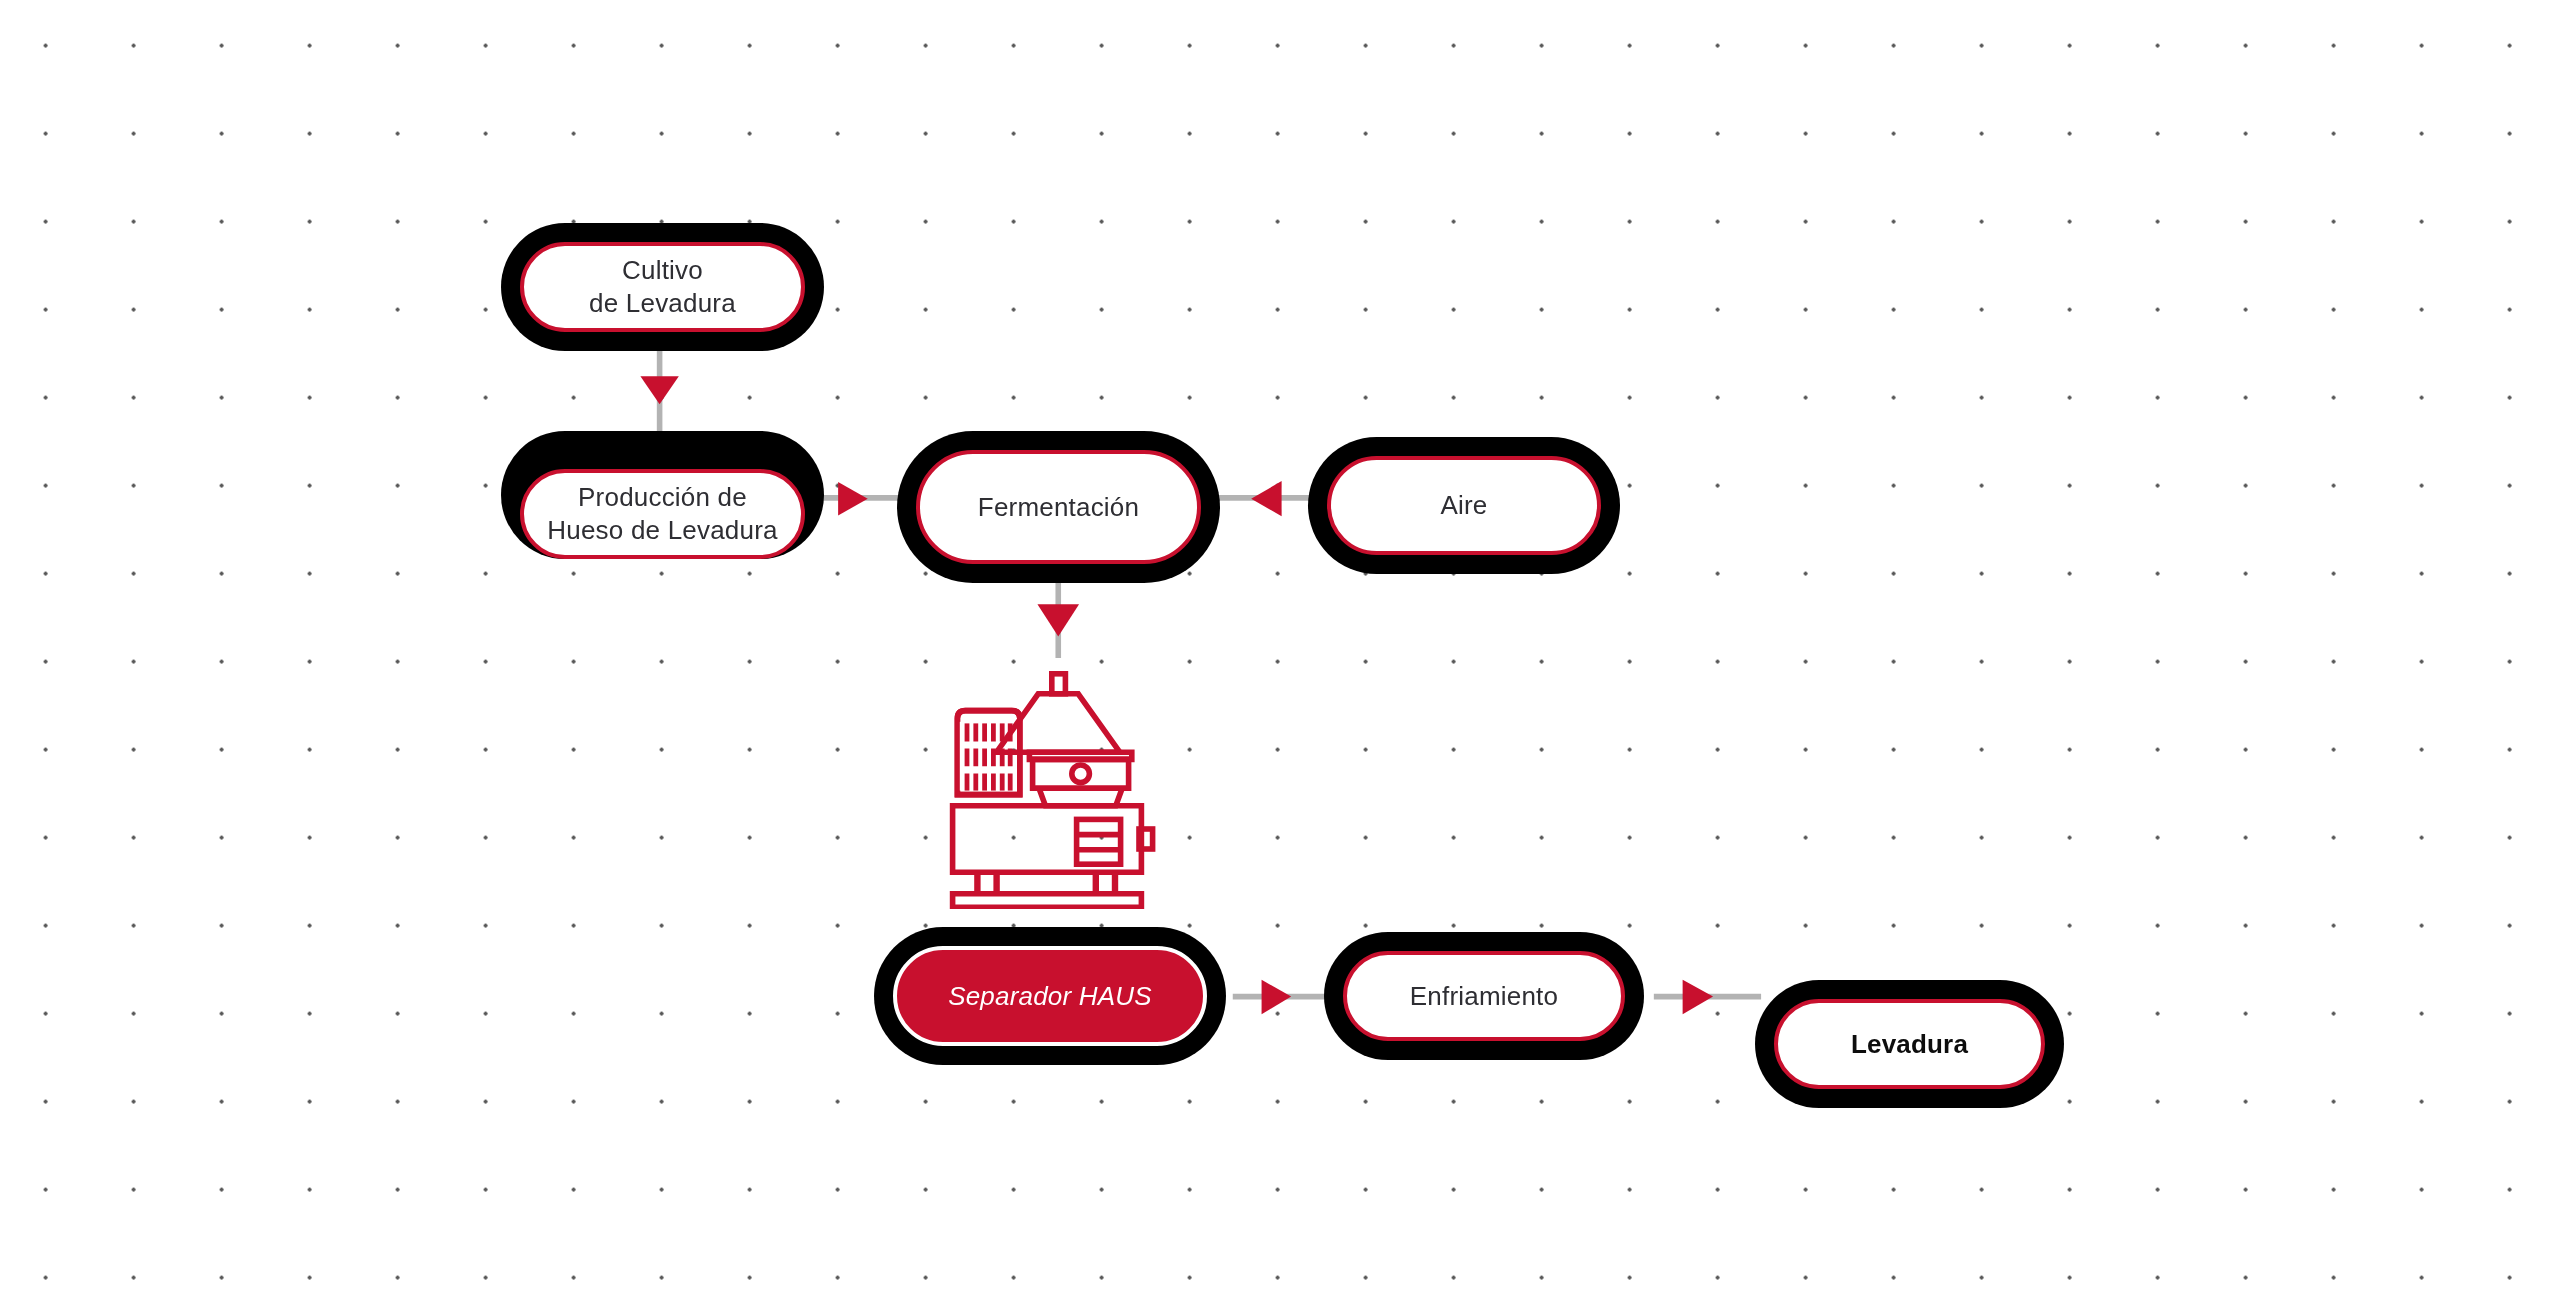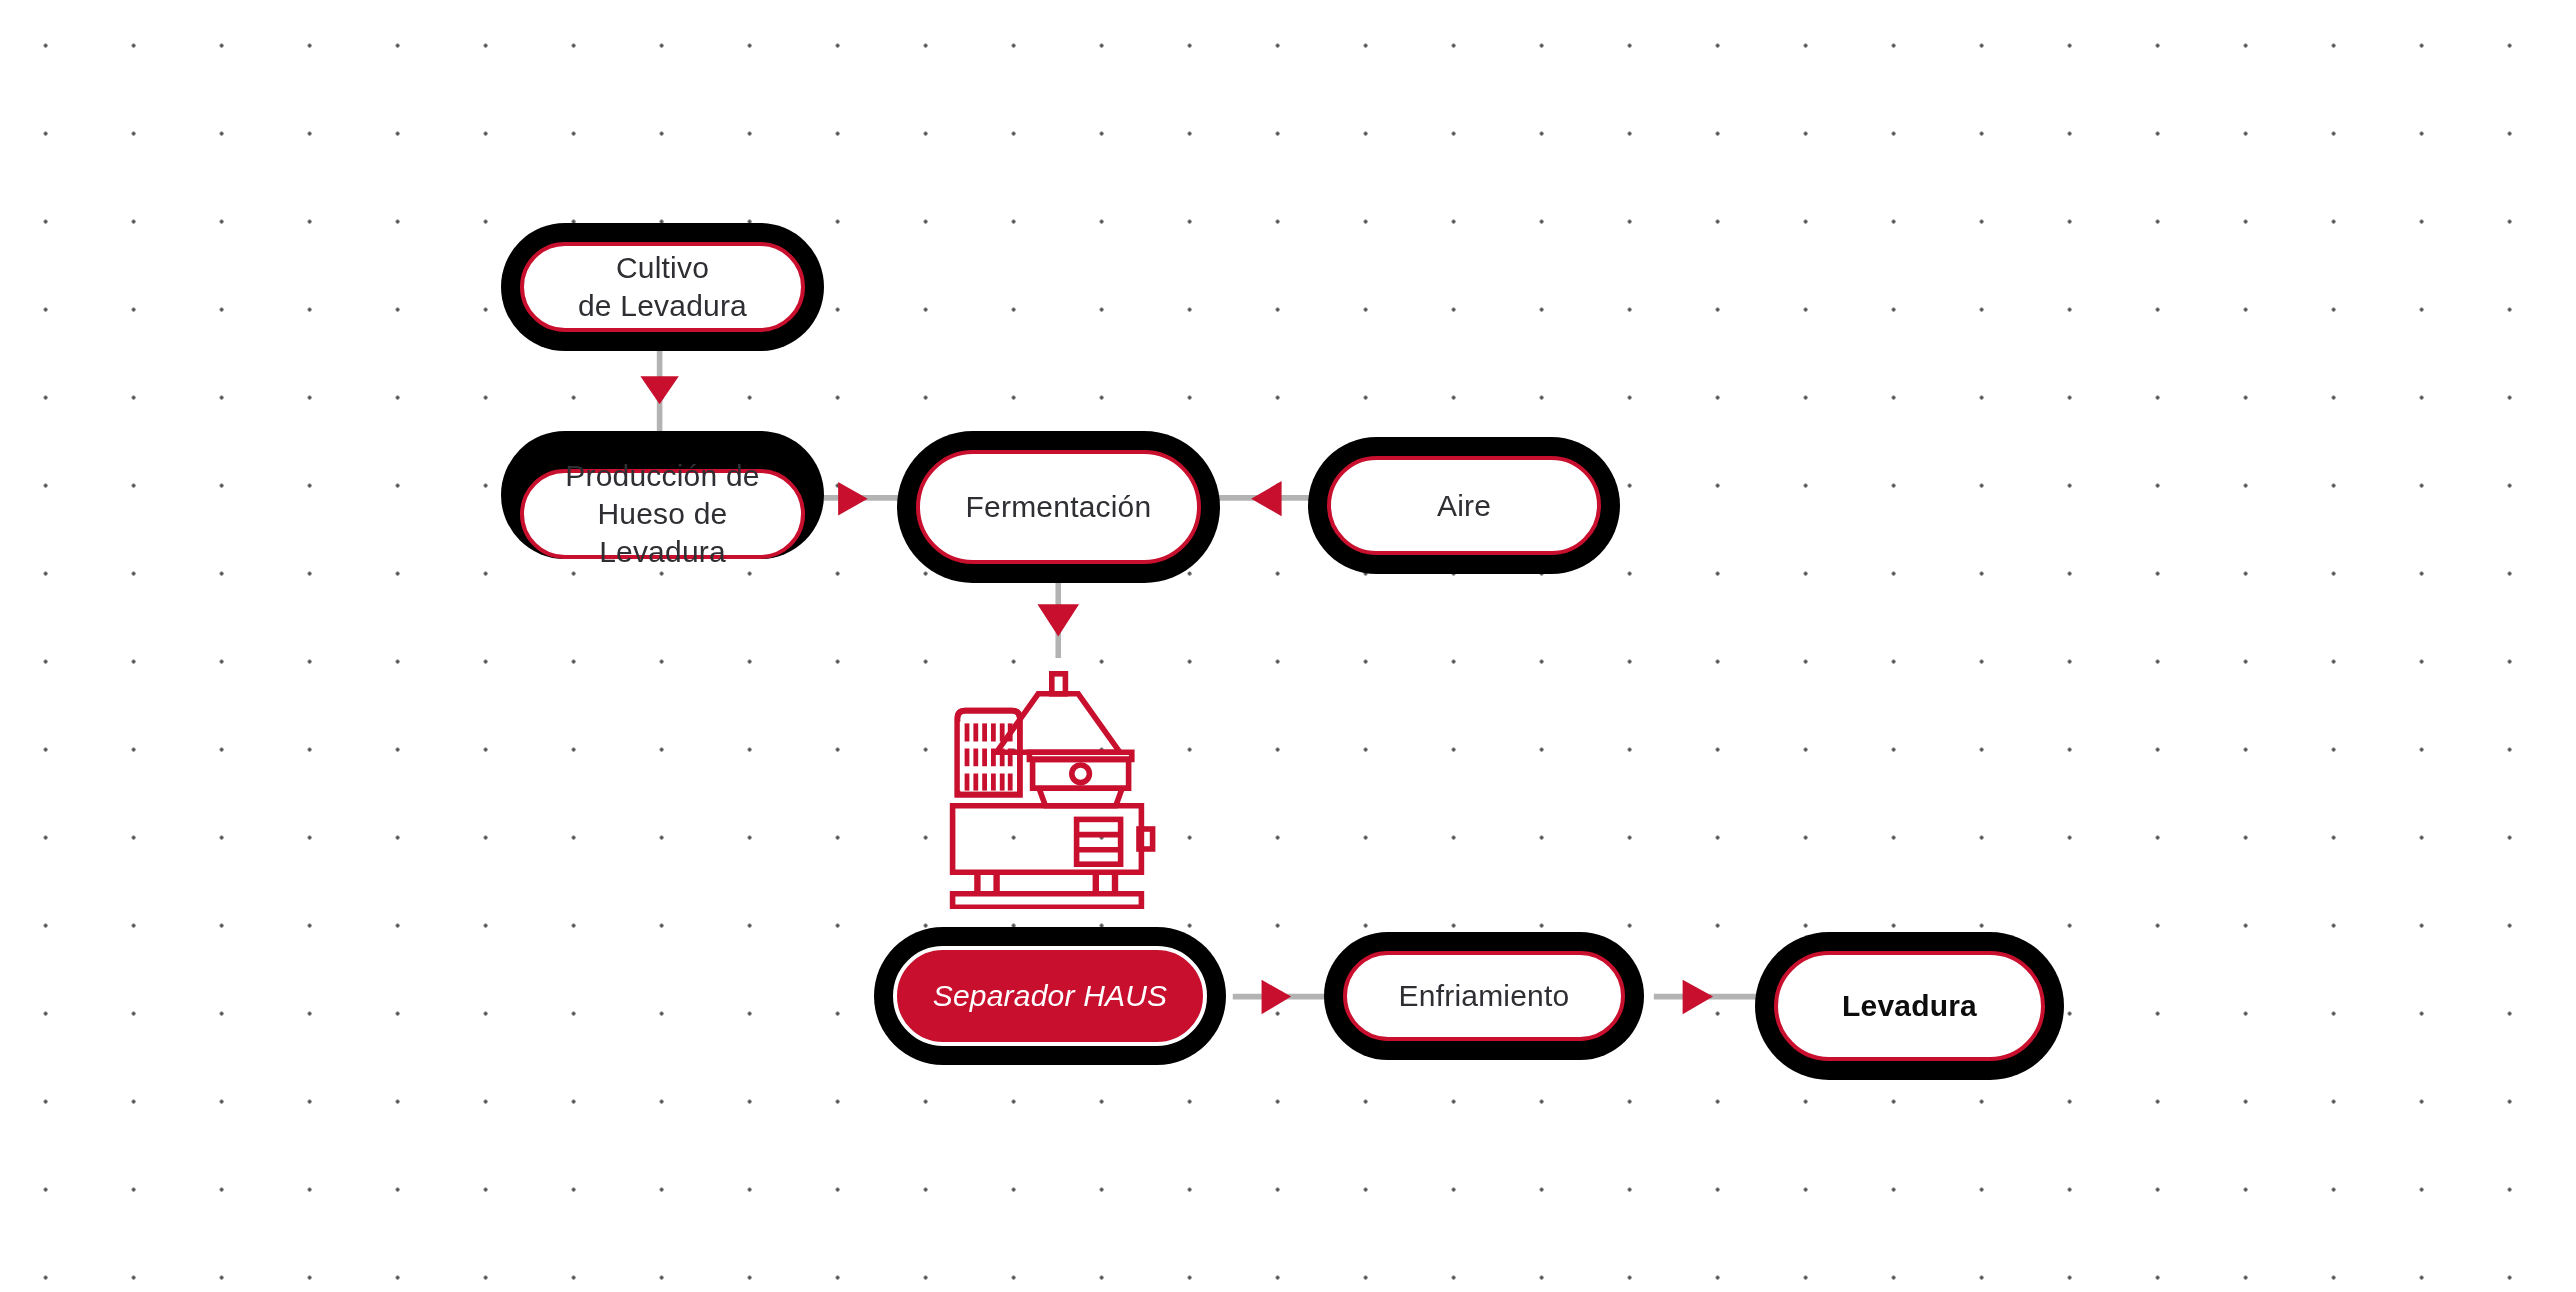--- a/index.html
+++ b/index.html
@@ -50,21 +50,21 @@
     justify-content: center;
     box-sizing: border-box;
     background: #ffffff;
     border: 4.8px solid #c8102e;
   }
   .node-label {
     text-align: center;
     line-height: 1.26;
     white-space: pre-line;
     font-weight: 400;
-    font-size: 30px;
+    font-size: 26px;
     color: #2e2e33;
     letter-spacing: 0.2px;
     padding: 0 11.2px;
   }
 
   
   .node.inverted .node-inner {
     background: #c8102e;
     border: 4.8px solid #ffffff;
   }
@@ -215,20 +215,20 @@
       <div class="node-label">Separador HAUS</div>
     </div>
   </div>
 
   <div class="node" style="left:1324px; top:932px; width:320px; height:128px;">
     <div class="node-inner">
       <div class="node-label">Enfriamiento</div>
     </div>
   </div>
 
-  <div class="node strong" style="left:1755px; top:932px; width:309px; height:148px;">
+  <div class="node strong" style="left:1755px; top:980px; width:309px; height:128px;">
     <div class="node-inner">
       <div class="node-label">Levadura</div>
     </div>
   </div>
 
 </div>
 
 
 </body></html>

